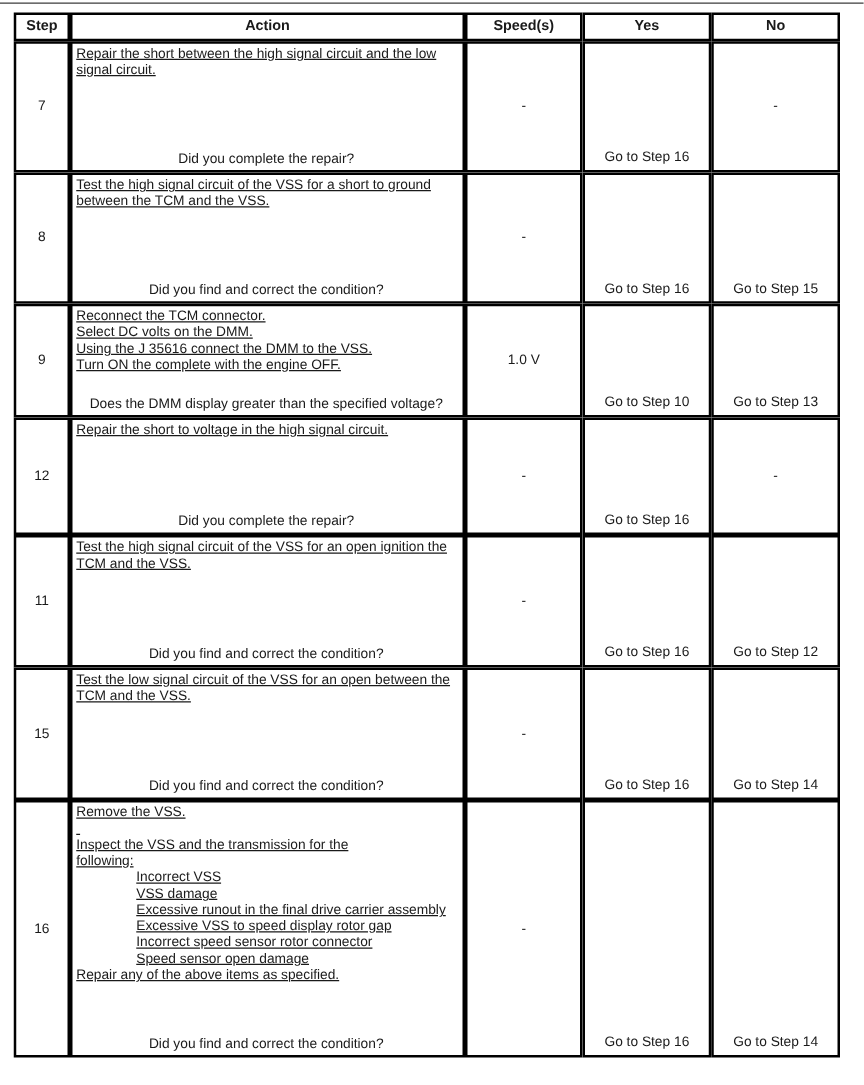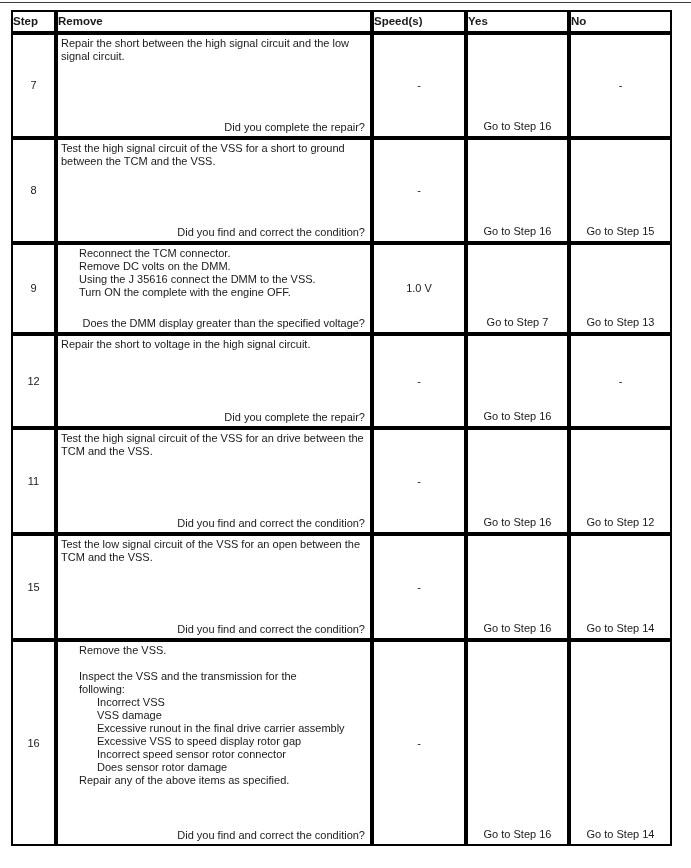--- a/index.html
+++ b/index.html
@@ -43,76 +43,77 @@
   th, td {
     border: 2px solid var(--border, #000000);
     box-sizing: border-box;
     background: var(--bg, #ffffff);
     padding: 0;
     overflow: hidden;
   }
   thead th {
     font-weight: bold;
     font-size: 11.5px;
-    text-align: left;
+    text-align: center;
     vertical-align: middle;
     height: 23px;
   }
   td.c-step {
     vertical-align: middle;
     text-align: center;
   }
   td.c-action {
     vertical-align: top;
     position: relative;
     padding: 2px 5px 17px 3px;
     text-align: left;
+    text-decoration: underline;
   }
   td.c-value {
     vertical-align: middle;
     text-align: center;
   }
   td.c-yes, td.c-no {
     vertical-align: bottom;
     text-align: center;
     padding-bottom: 3px;
   }
   td.mid {
     vertical-align: middle;
     padding-bottom: 0;
   }
   .line { min-height: 13px; }
   .ind0 { margin-left: 0; }
-  .ind1 { margin-left: 18px; }
-  .ind2 { margin-left: 36px; }
+  .ind1 { }
+  .ind2 { margin-left: 48px; }
   .question {
     position: absolute;
     left: 3px;
     right: 5px;
     bottom: 2px;
-    text-align: right;
+    text-align: center;
   }
 </style>
 </head>
 <body>
 
 <div class="page">
   <div class="top-rule"></div>
   <table class="diag">
     <colgroup>
       <col style="width:45px">
       <col style="width:316px">
       <col style="width:94px">
       <col style="width:103px">
       <col style="width:103px">
     </colgroup>
     <thead>
       <tr>
         <th>Step</th>
-        <th>Remove</th>
+        <th>Action</th>
         <th>Speed(s)</th>
         <th>Yes</th>
         <th>No</th>
       </tr>
     </thead>
     <tbody>
         <tr style="height: 105px;">
           <td class="c-step">
             <div class="step-num">7</div>
           </td>
@@ -152,31 +153,31 @@
             <div class="goto">Go to Step 15</div>
           </td>
         </tr>
         <tr style="height: 91px;">
           <td class="c-step">
             <div class="step-num">9</div>
           </td>
           <td class="c-action">
             <div class="action-lines">
               <div class="line ind1">Reconnect the TCM connector.</div>
-              <div class="line ind1">Remove DC volts on the DMM.</div>
+              <div class="line ind1">Select DC volts on the DMM.</div>
               <div class="line ind1">Using the J 35616 connect the DMM to the VSS.</div>
               <div class="line ind1">Turn ON the complete with the engine OFF.</div>
             </div>
             <div class="question">Does the DMM display greater than the specified voltage?</div>
           </td>
           <td class="c-value">
             <div class="value-text">1.0 V</div>
           </td>
           <td class="c-yes">
-            <div class="goto">Go to Step 7</div>
+            <div class="goto">Go to Step 10</div>
           </td>
           <td class="c-no">
             <div class="goto">Go to Step 13</div>
           </td>
         </tr>
         <tr style="height: 94px;">
           <td class="c-step">
             <div class="step-num">12</div>
           </td>
           <td class="c-action">
@@ -194,21 +195,21 @@
           <td class="c-no mid">
             <div class="goto">-</div>
           </td>
         </tr>
         <tr style="height: 106px;">
           <td class="c-step">
             <div class="step-num">11</div>
           </td>
           <td class="c-action">
             <div class="action-lines">
-              <div class="line ind0">Test the high signal circuit of the VSS for an drive between the TCM and the VSS.</div>
+              <div class="line ind0">Test the high signal circuit of the VSS for an open ignition the TCM and the VSS.</div>
             </div>
             <div class="question">Did you find and correct the condition?</div>
           </td>
           <td class="c-value">
             <div class="value-text">-</div>
           </td>
           <td class="c-yes">
             <div class="goto">Go to Step 16</div>
           </td>
           <td class="c-no">
@@ -243,21 +244,21 @@
             <div class="action-lines">
               <div class="line ind1">Remove the VSS.</div>
               <div class="line ind1">&nbsp;</div>
               <div class="line ind1">Inspect the VSS and the transmission for the</div>
               <div class="line ind1">following:</div>
               <div class="line ind2">Incorrect VSS</div>
               <div class="line ind2">VSS damage</div>
               <div class="line ind2">Excessive runout in the final drive carrier assembly</div>
               <div class="line ind2">Excessive VSS to speed display rotor gap</div>
               <div class="line ind2">Incorrect speed sensor rotor connector</div>
-              <div class="line ind2">Does sensor rotor damage</div>
+              <div class="line ind2">Speed sensor open damage</div>
               <div class="line ind1">Repair any of the above items as specified.</div>
             </div>
             <div class="question">Did you find and correct the condition?</div>
           </td>
           <td class="c-value">
             <div class="value-text">-</div>
           </td>
           <td class="c-yes">
             <div class="goto">Go to Step 16</div>
           </td>

